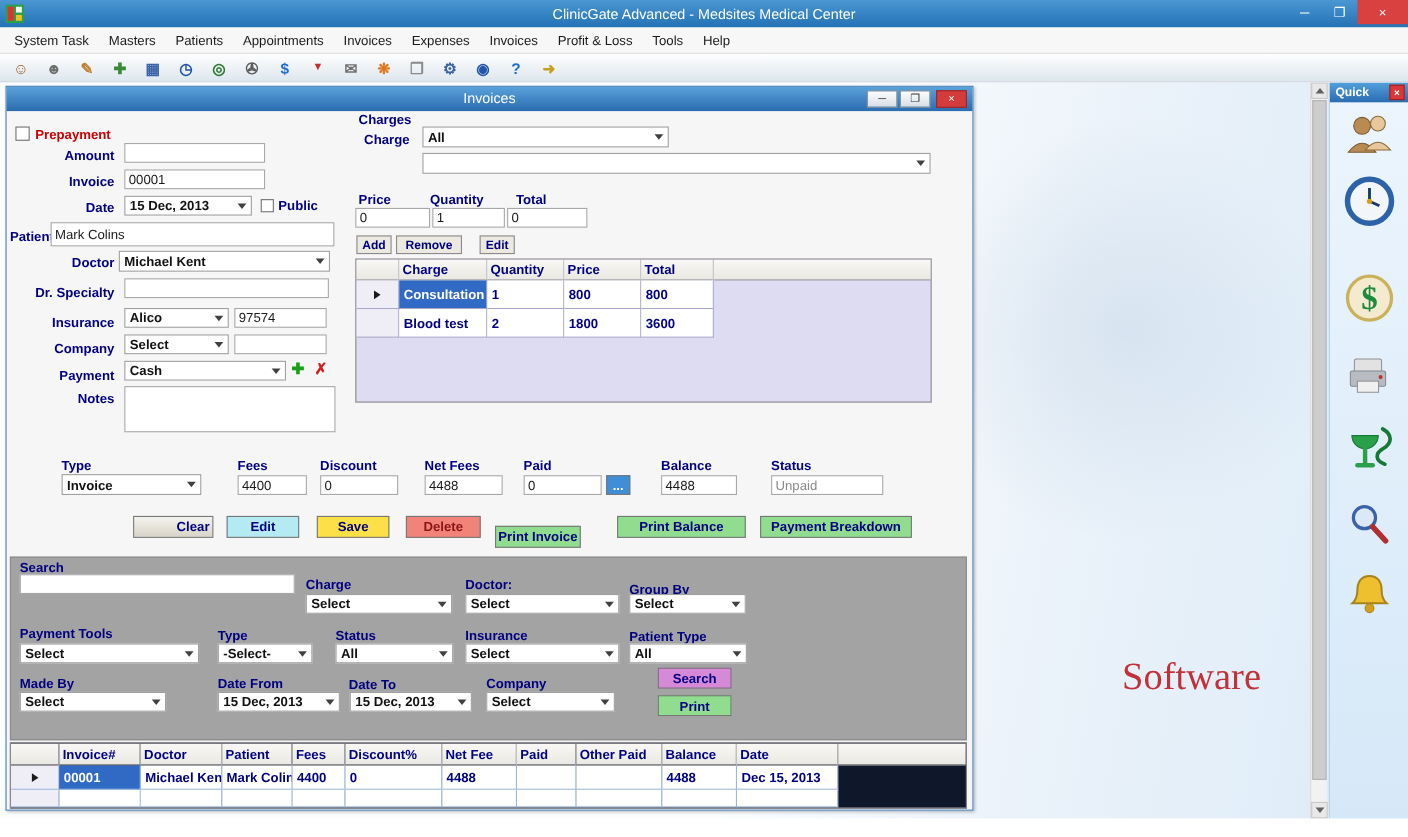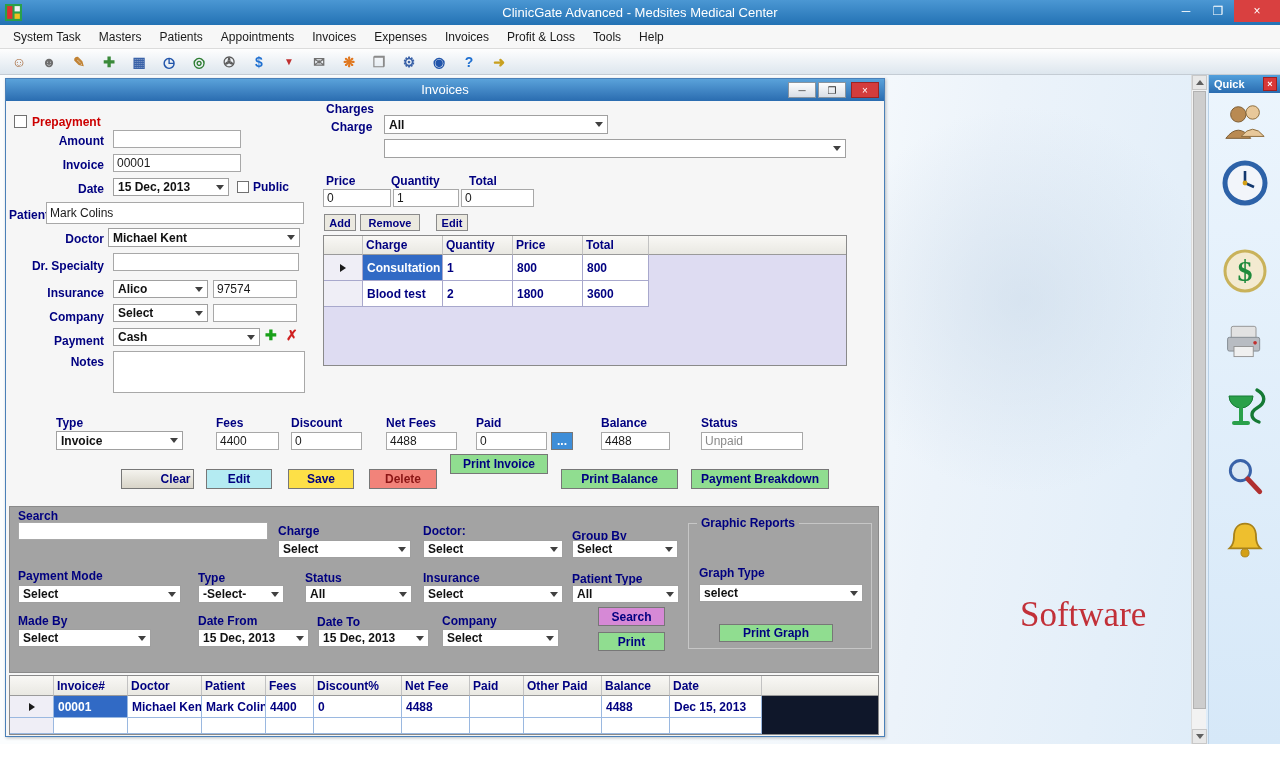--- a/index.html
+++ b/index.html
@@ -314,42 +314,42 @@
         <div class="btn b-blue" style="left:545px;top:331px;width:22px;height:18px">...</div>
         <div class="lbl" style="left:595px;top:315px">Balance</div>
         <div class="in" style="left:595px;top:331px;width:69px;height:18px">4488</div>
         <div class="lbl" style="left:695px;top:315px">Status</div>
         <div class="in gray" style="left:695px;top:331px;width:102px;height:18px">Unpaid</div>
 
         <div class="btn b-silver" style="left:115px;top:368px;width:73px;height:20px">Clear</div>
         <div class="btn b-cyan" style="left:200px;top:368px;width:66px;height:20px">Edit</div>
         <div class="btn b-yellow" style="left:282px;top:368px;width:66px;height:20px">Save</div>
         <div class="btn b-red" style="left:363px;top:368px;width:68px;height:20px">Delete</div>
-        <div class="btn b-green" style="left:444px;top:353px;width:98px;height:20px">Print Invoice</div>
+        <div class="btn b-green" style="left:444px;top:377px;width:78px;height:20px">Print Invoice</div>
         <div class="btn b-green" style="left:555px;top:368px;width:117px;height:20px">Print Balance</div>
         <div class="btn b-green" style="left:685px;top:368px;width:138px;height:20px">Payment Breakdown</div>
 
         <div class="searchpanel">
           <div class="lbl" style="left:8px;top:2px">Search</div>
           <div class="in" style="left:8px;top:15px;width:250px;height:18px"></div>
 
           <div class="lbl" style="left:268px;top:17px">Charge</div>
           <div class="dd" style="left:268px;top:33px;width:133px;height:18px">
               <span class="v">Select</span>
             </div>
           <div class="lbl" style="left:413px;top:17px">Doctor:</div>
           <div class="dd" style="left:413px;top:33px;width:140px;height:18px">
               <span class="v">Select</span>
             </div>
           <div class="lbl" style="left:562px;top:22px">Group By</div>
           <div class="dd" style="left:562px;top:33px;width:106px;height:18px">
               <span class="v">Select</span>
             </div>
 
-          <div class="lbl" style="left:8px;top:62px">Payment Mode</div>
+          <div class="lbl" style="left:8px;top:62px">Payment Tools</div>
           <div class="dd" style="left:8px;top:78px;width:163px;height:18px">
               <span class="v">Select</span>
             </div>
           <div class="lbl" style="left:188px;top:64px">Type</div>
           <div class="dd" style="left:188px;top:78px;width:86px;height:18px">
               <span class="v">-Select-</span>
             </div>
           <div class="lbl" style="left:295px;top:64px">Status</div>
           <div class="dd" style="left:295px;top:78px;width:107px;height:18px">
               <span class="v">All</span>
@@ -376,28 +376,20 @@
               <span class="v">15 Dec, 2013</span>
             </div>
           <div class="lbl" style="left:432px;top:107px">Company</div>
           <div class="dd" style="left:432px;top:122px;width:117px;height:18px">
               <span class="v">Select</span>
             </div>
 
           <div class="btn b-violet" style="left:588px;top:100px;width:67px;height:19px">Search</div>
           <div class="btn b-green" style="left:588px;top:125px;width:67px;height:19px">Print</div>
 
-          <div class="groupbox" style="left:678px;top:16px;width:184px;height:126px">
-            <div class="legend">Graphic  Reports</div>
-            <div class="lbl" style="left:10px;top:42px">Graph Type</div>
-            <div class="dd" style="left:10px;top:60px;width:164px;height:18px">
-                <span class="v">select</span>
-              </div>
-            <div class="btn b-green" style="left:30px;top:100px;width:114px;height:18px">Print Graph</div>
-          </div>
         </div>
 
         <div class="grid rg" style="left:3px;top:574px;width:870px;height:60px;background:#0f172a">
           <div class="gh" style="height:20px">
             <div class="hc" style="width:44px"></div>
             <div class="hc" style="width:74px">Invoice#</div>
             <div class="hc" style="width:74px">Doctor</div>
             <div class="hc" style="width:64px">Patient</div>
             <div class="hc" style="width:48px">Fees</div>
             <div class="hc" style="width:88px">Discount%</div>

